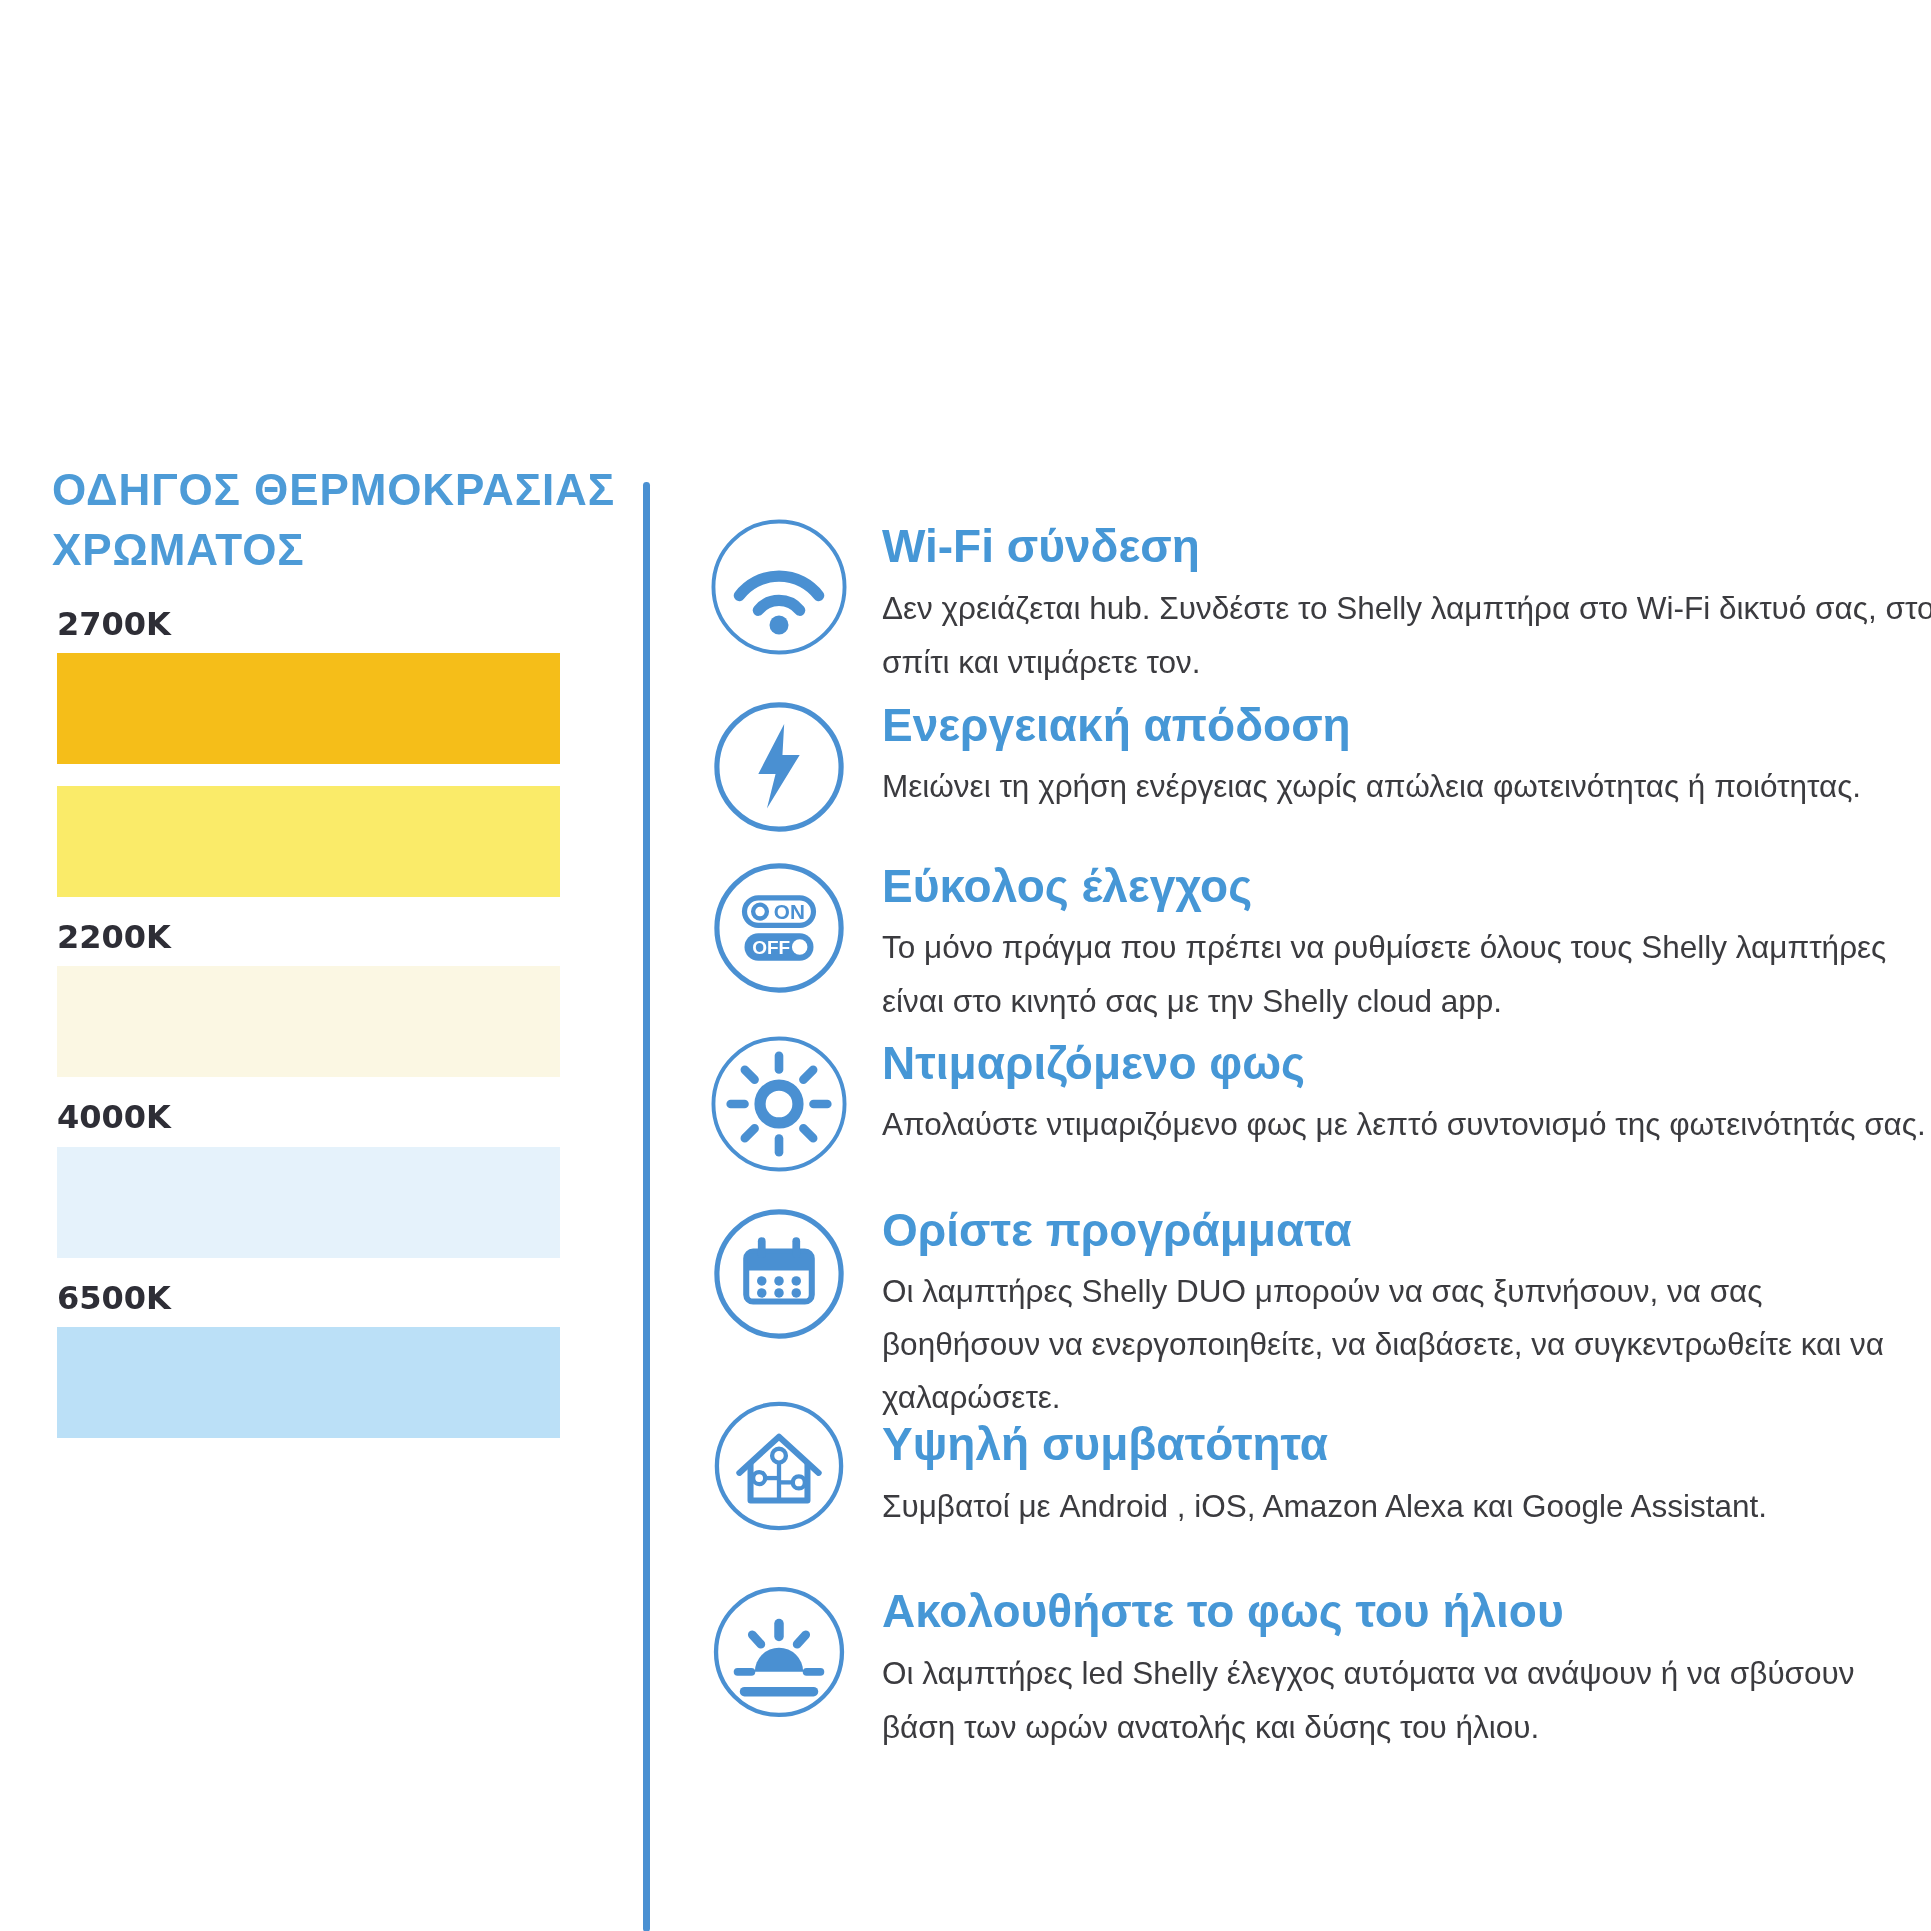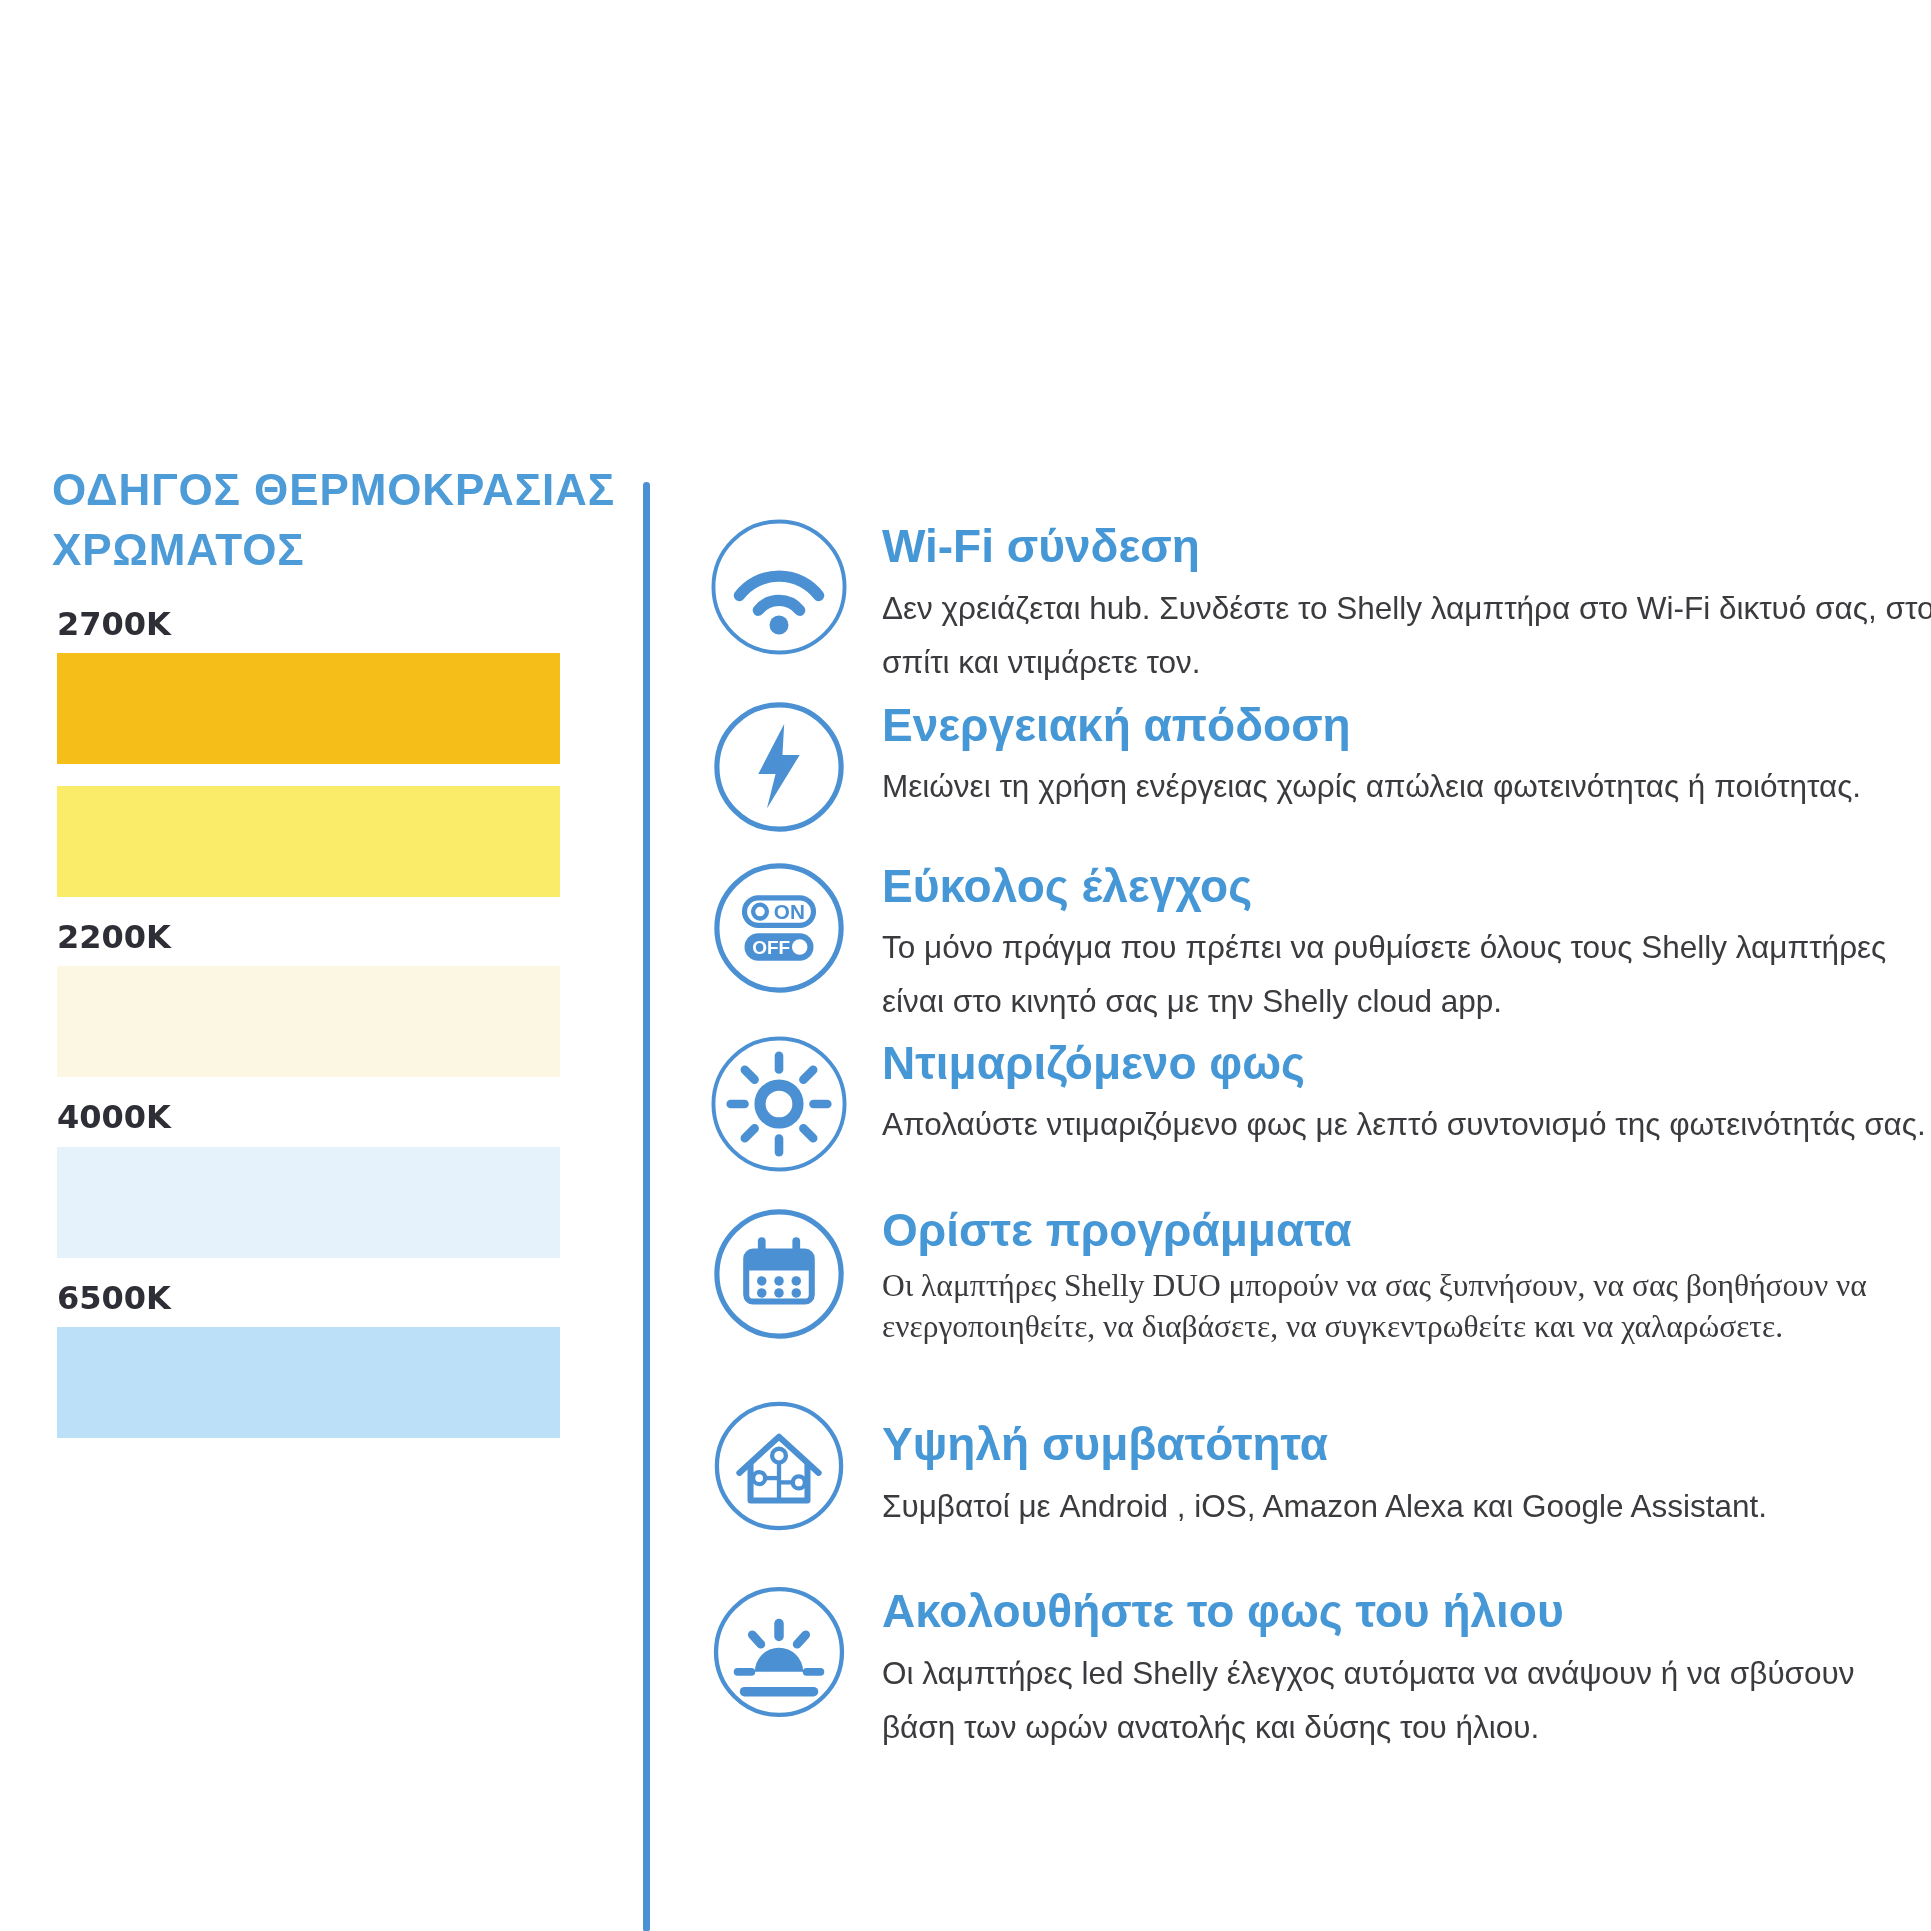--- a/index.html
+++ b/index.html
@@ -93,21 +93,21 @@
   .f3 { top: 859px; }
   .f4 { top: 1035px; }
   .f5 { top: 1205px; }
   .f6 { top: 1397px; }
   .f7 { top: 1583px; }
   .f1 .feature-text { padding-top: 3.4px; }
   .f2 .feature-text { padding-top: 1.7px; }
   .f3 .feature-text { padding-top: 1.7px; }
   .f4 .feature-text { padding-top: 2.6px; }
   .f5 .feature-text { padding-top: 0px; }
-  .f5 .feature-desc { line-height: 41px; width: 1043px; font-family: Liberation Serif, serif; }
+  .f5 .feature-desc { line-height: 53px; width: 1043px; }
   .f6 .feature-text { padding-top: 22px; }
   .f7 .feature-text { padding-top: 3.4px; }
   .f7 .feature-desc { width: 1005px; }
 
   .icon-svg { width: 138px; height: 138px; display: block; }
   .icon-stroke { stroke: #4a90d2; fill: none; }
   .icon-fill { fill: #4a90d2; }
   .svg-label { font-family: "Liberation Sans", "DejaVu Sans", sans-serif; font-weight: 700; }
 </style>
 </head>

